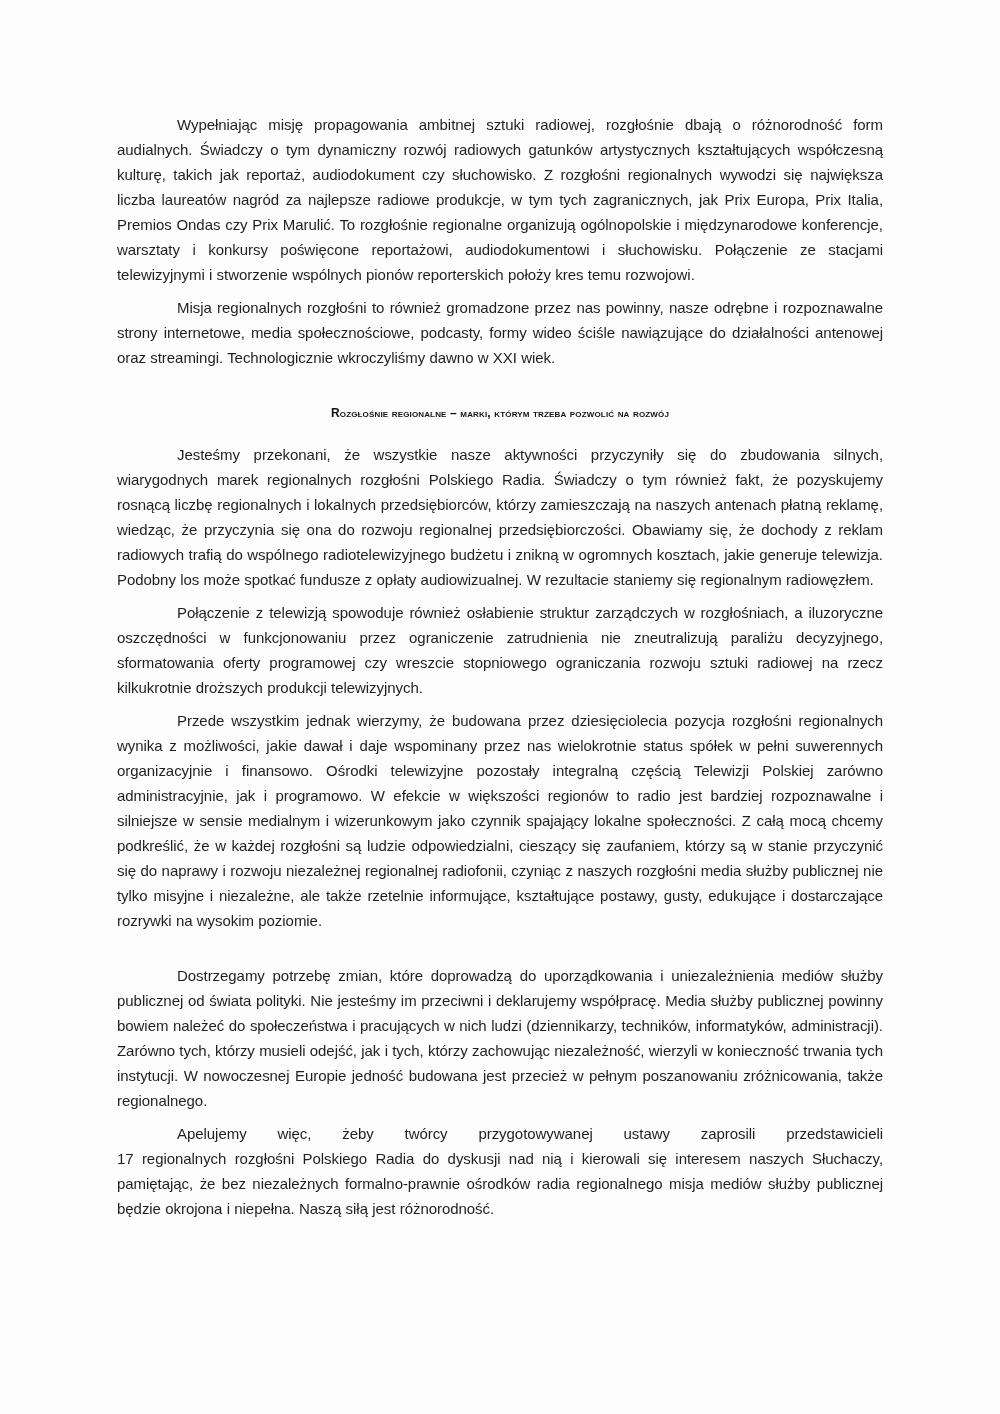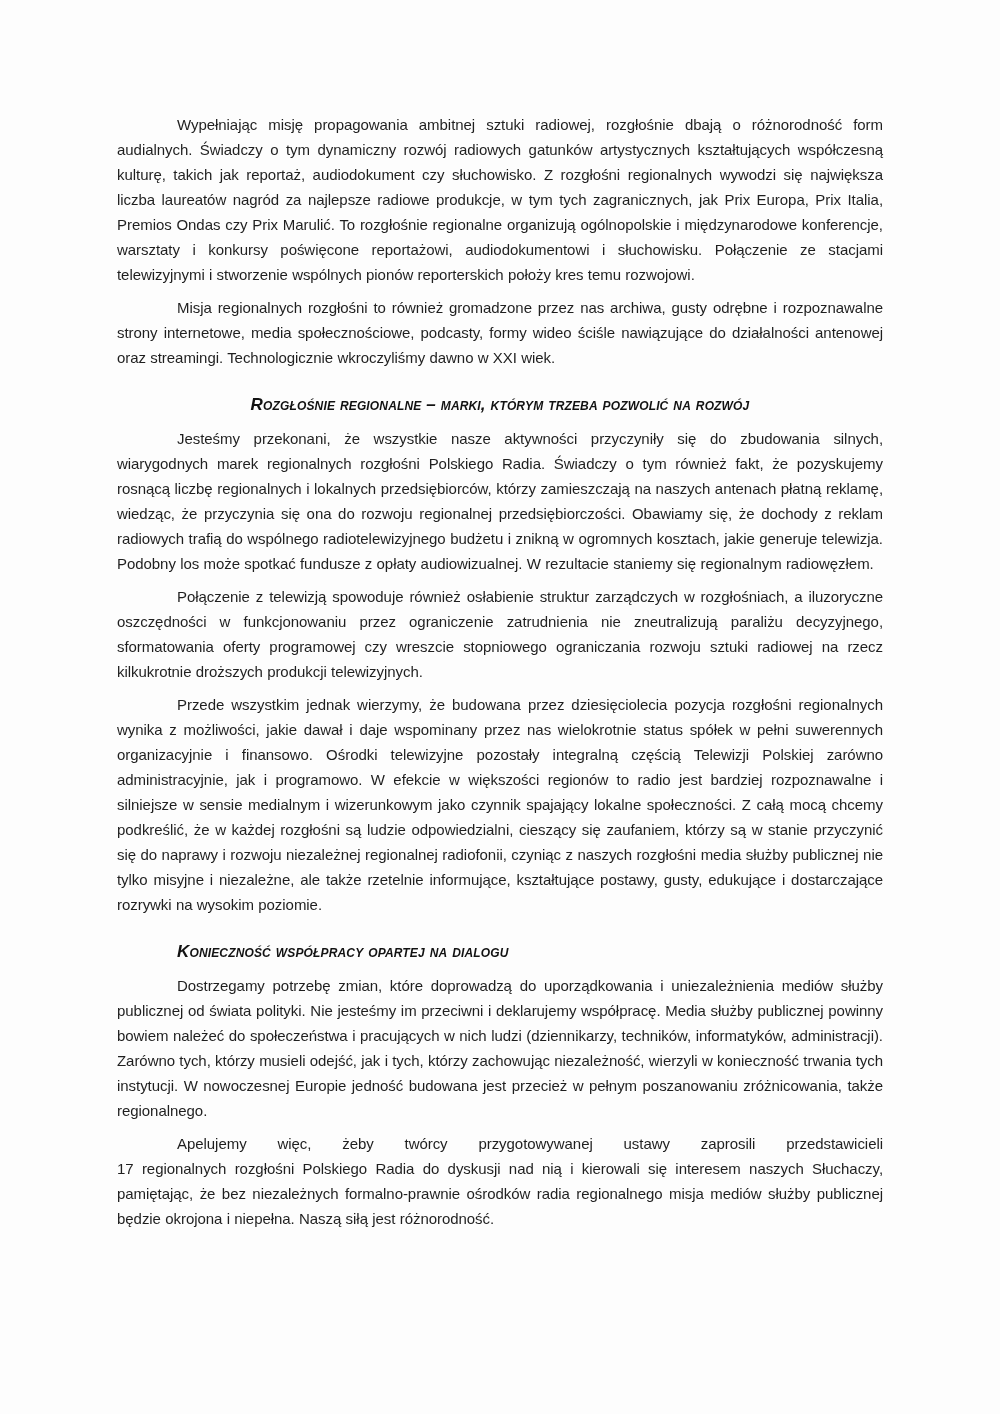--- a/index.html
+++ b/index.html
@@ -48,29 +48,28 @@
 
   
   p.para:last-line {
     text-align: left;
   }
 
   .gap-sm { height: 8px; }
   .gap-lg { height: 22px; }
 
   h2.heading {
-    margin: 0;
-    font-size: 17px;
+    margin: 8px;
+    font-size: 12px;
     line-height: 26px;
     font-weight: bold;
     font-variant: small-caps;
     letter-spacing: 0.15px;
     color: #121212;
     white-space: nowrap;
-    font-style: italic;
   }
 
   h2.heading.centered {
     text-align: center;
   }
 
   h2.heading.indented {
     text-align: left;
     padding-left: 60px;
   }
@@ -87,41 +86,40 @@
 </head>
 <body style="background: rgb(253, 253, 253);">
 
 <div class="page" style="background: rgb(253, 253, 253);">
   <div class="content">
 
     <p class="para" style="color: rgb(31, 31, 31);">Wypełniając misję propagowania ambitnej sztuki radiowej, rozgłośnie dbają o różnorodność form audialnych. Świadczy o tym dynamiczny rozwój radiowych gatunków artystycznych kształtujących współczesną kulturę, takich jak reportaż, audiodokument czy słuchowisko. Z rozgłośni regionalnych wywodzi się największa liczba laureatów nagród za najlepsze radiowe produkcje, w tym tych zagranicznych, jak Prix Europa, Prix Italia, Premios Ondas czy Prix Marulić. To rozgłośnie regionalne organizują ogólnopolskie i międzynarodowe konferencje, warsztaty i konkursy poświęcone reportażowi, audiodokumentowi i słuchowisku. Połączenie ze stacjami telewizyjnymi i stworzenie wspólnych pionów reporterskich położy kres temu rozwojowi.</p>
 
     <div class="gap-sm"></div>
 
-    <p class="para" style="color: rgb(31, 31, 31);">Misja regionalnych rozgłośni to również gromadzone przez nas archiwa, gusty odrębne i rozpoznawalne strony internetowe, media społecznościowe, podcasty, formy wideo ściśle nawiązujące do działalności antenowej oraz streamingi. Technologicznie wkroczyliśmy dawno w XXI wiek.</p>
+    <p class="para" style="color: rgb(31, 31, 31);">Misja regionalnych rozgłośni to również gromadzone przez nas powinny, nasze odrębne i rozpoznawalne strony internetowe, media społecznościowe, podcasty, formy wideo ściśle nawiązujące do działalności antenowej oraz streamingi. Technologicznie wkroczyliśmy dawno w XXI wiek.</p>
 
     <div class="gap-lg"></div>
 
     <h2 class="heading centered" style="color: rgb(18, 18, 18);">Rozgłośnie regionalne – marki, którym trzeba pozwolić na rozwój</h2>
 
     <div class="gap-sm"></div>
 
     <p class="para" style="color: rgb(31, 31, 31);">Jesteśmy przekonani, że wszystkie nasze aktywności przyczyniły się do zbudowania silnych, wiarygodnych marek regionalnych rozgłośni Polskiego Radia. Świadczy o tym również fakt, że pozyskujemy rosnącą liczbę regionalnych i lokalnych przedsiębiorców, którzy zamieszczają na naszych antenach płatną reklamę, wiedząc, że przyczynia się ona do rozwoju regionalnej przedsiębiorczości. Obawiamy się, że dochody z reklam radiowych trafią do wspólnego radiotelewizyjnego budżetu i znikną w ogromnych kosztach, jakie generuje telewizja. Podobny los może spotkać fundusze z opłaty audiowizualnej. W rezultacie staniemy się regionalnym radiowęzłem.</p>
 
     <div class="gap-sm"></div>
 
     <p class="para" style="color: rgb(31, 31, 31);">Połączenie z telewizją spowoduje również osłabienie struktur zarządczych w rozgłośniach, a iluzoryczne oszczędności w funkcjonowaniu przez ograniczenie zatrudnienia nie zneutralizują paraliżu decyzyjnego, sformatowania oferty programowej czy wreszcie stopniowego ograniczania rozwoju sztuki radiowej na rzecz kilkukrotnie droższych produkcji telewizyjnych.</p>
 
     <div class="gap-sm"></div>
 
     <p class="para" style="color: rgb(31, 31, 31);">Przede wszystkim jednak wierzymy, że budowana przez dziesięciolecia pozycja rozgłośni regionalnych wynika z możliwości, jakie dawał i daje wspominany przez nas wielokrotnie status spółek w pełni suwerennych organizacyjnie i finansowo. Ośrodki telewizyjne pozostały integralną częścią Telewizji Polskiej zarówno administracyjnie, jak i programowo. W efekcie w większości regionów to radio jest bardziej rozpoznawalne i silniejsze w sensie medialnym i wizerunkowym jako czynnik spajający lokalne społeczności. Z całą mocą chcemy podkreślić, że w każdej rozgłośni są ludzie odpowiedzialni, cieszący się zaufaniem, którzy są w stanie przyczynić się do naprawy i rozwoju niezależnej regionalnej radiofonii, czyniąc z naszych rozgłośni media służby publicznej nie tylko misyjne i niezależne, ale także rzetelnie informujące, kształtujące postawy, gusty, edukujące i dostarczające rozrywki na wysokim poziomie.</p>
 
     <div class="gap-lg"></div>
 
-    <h2 class="heading indented" style="color: rgb(18, 18, 18);">Konieczność współpracy opartej na dialogu</h2>
 
     <div class="gap-sm"></div>
 
     <p class="para" style="color: rgb(31, 31, 31);">Dostrzegamy potrzebę zmian, które doprowadzą do uporządkowania i uniezależnienia mediów służby publicznej od świata polityki. Nie jesteśmy im przeciwni i deklarujemy współpracę. Media służby publicznej powinny bowiem należeć do społeczeństwa i pracujących w nich ludzi (dziennikarzy, techników, informatyków, administracji). Zarówno tych, którzy musieli odejść, jak i tych, którzy zachowując niezależność, wierzyli w konieczność trwania tych instytucji. W nowoczesnej Europie jedność budowana jest przecież w pełnym poszanowaniu zróżnicowania, także regionalnego.</p>
 
     <div class="gap-sm"></div>
 
     <p class="para noindent" style="color: rgb(31, 31, 31);"><span class="loose-line">Apelujemy więc, żeby twórcy przygotowywanej ustawy zaprosili przedstawicieli</span><span>17 regionalnych rozgłośni Polskiego Radia do dyskusji nad nią i kierowali się interesem naszych Słuchaczy, pamiętając, że bez niezależnych formalno-prawnie ośrodków radia regionalnego misja mediów służby publicznej będzie okrojona i niepełna. Naszą siłą jest różnorodność.</span></p>
 
   </div>

